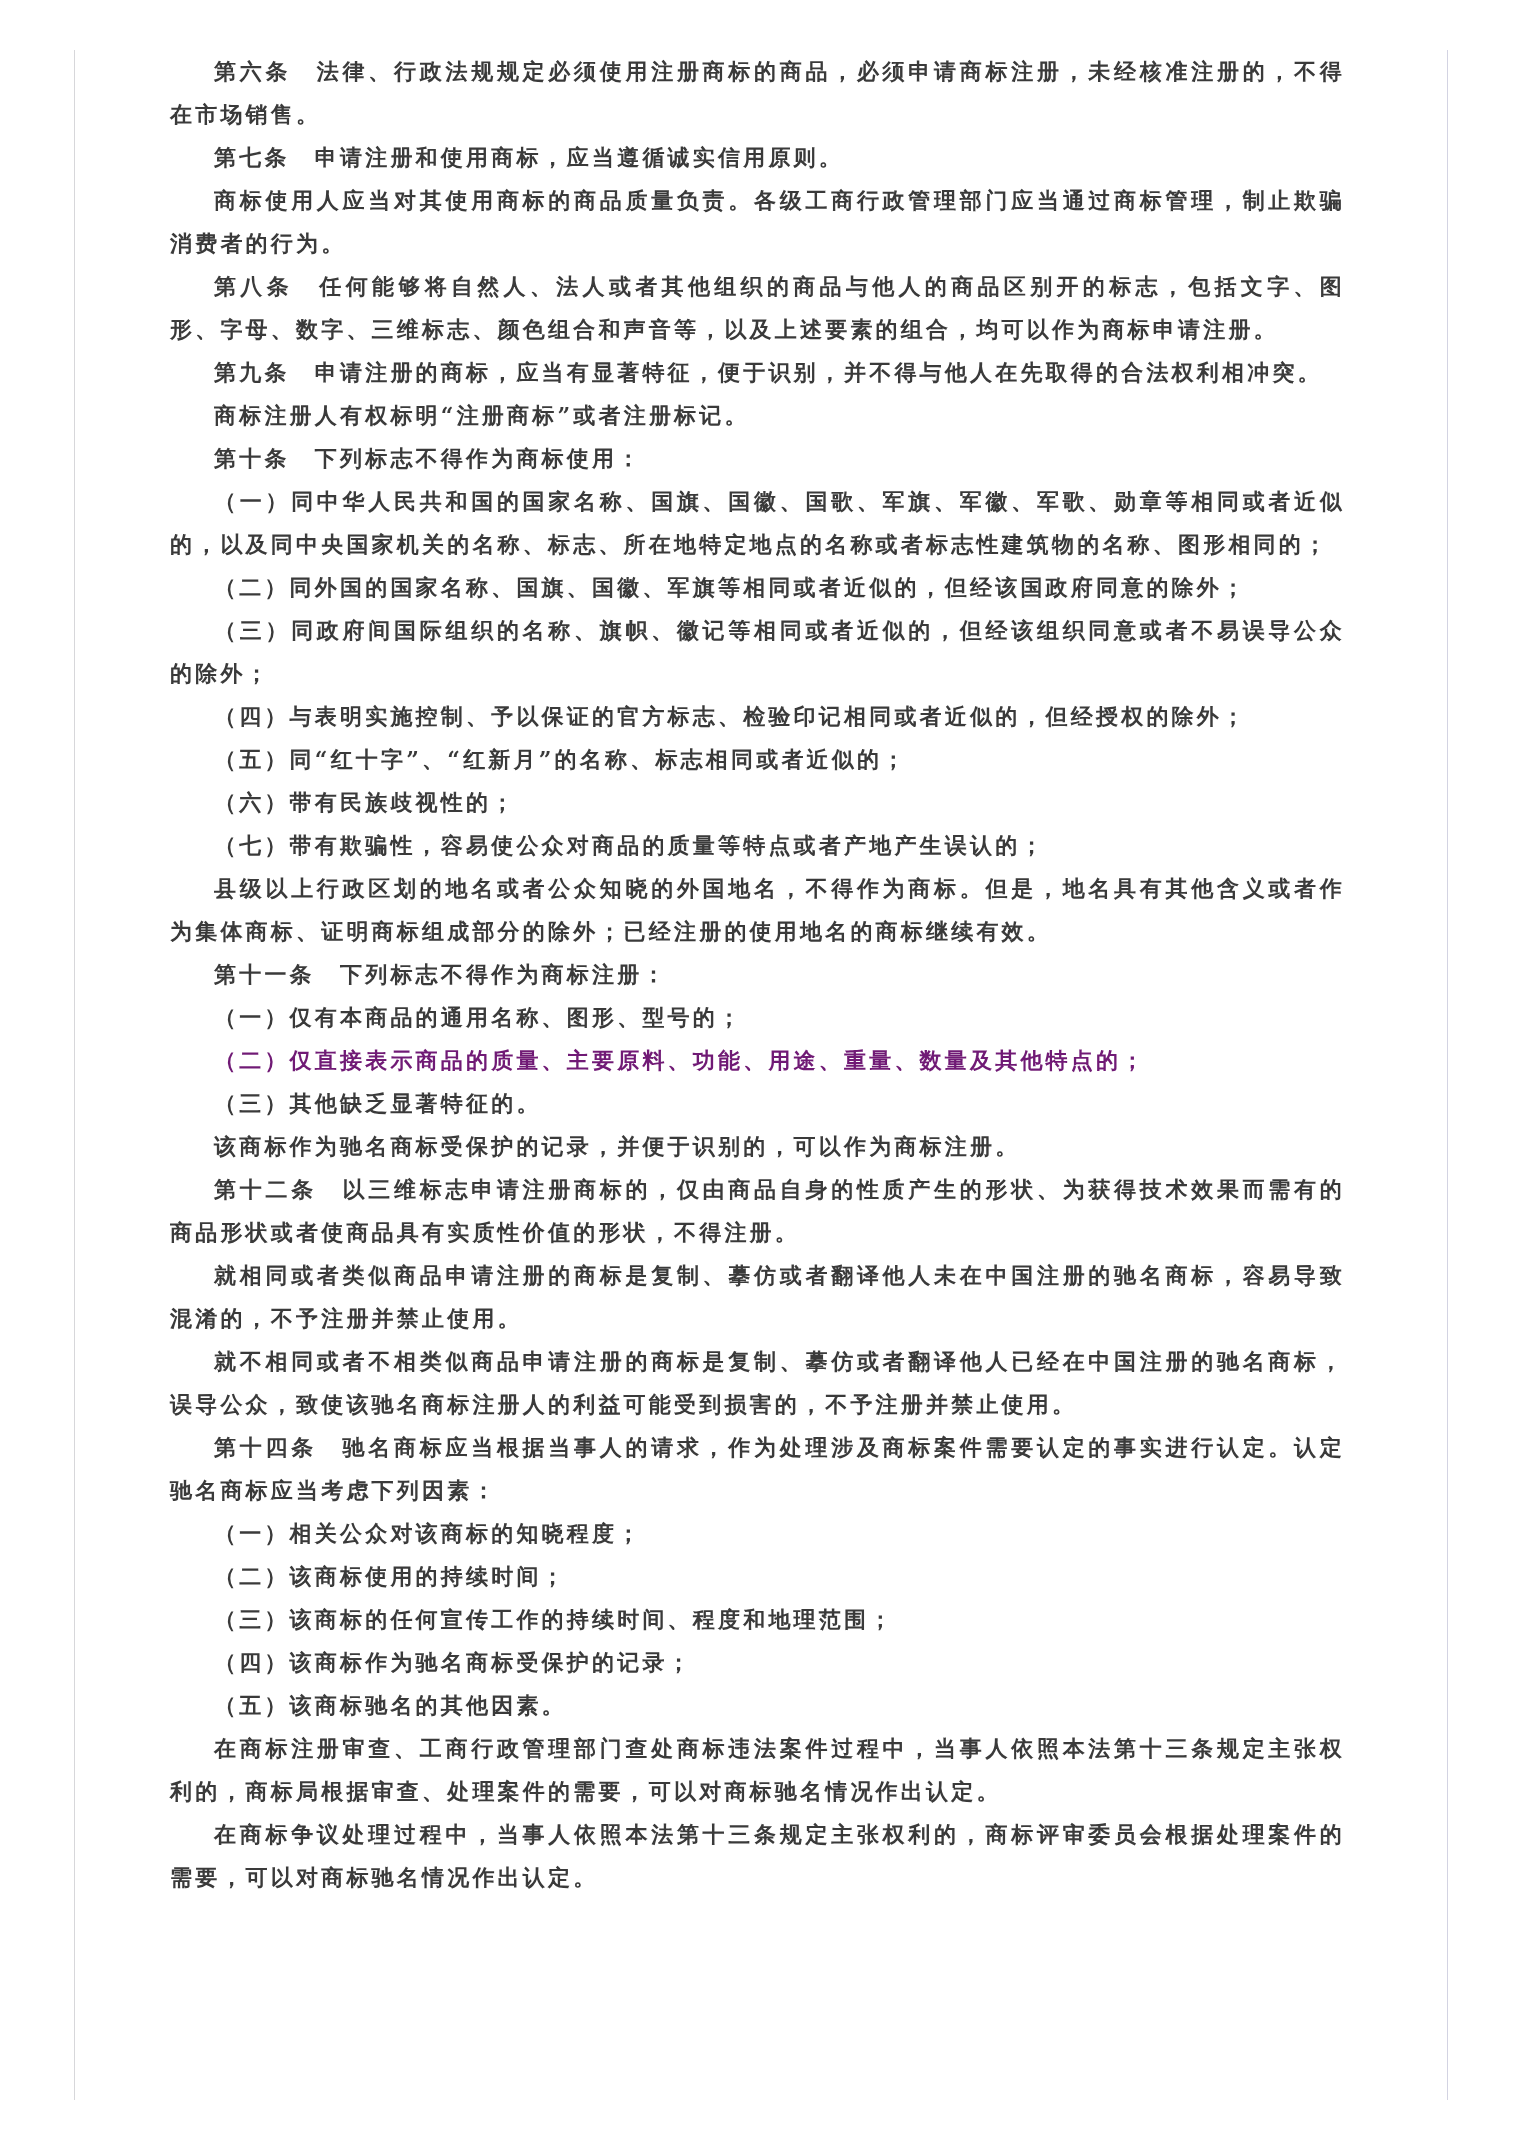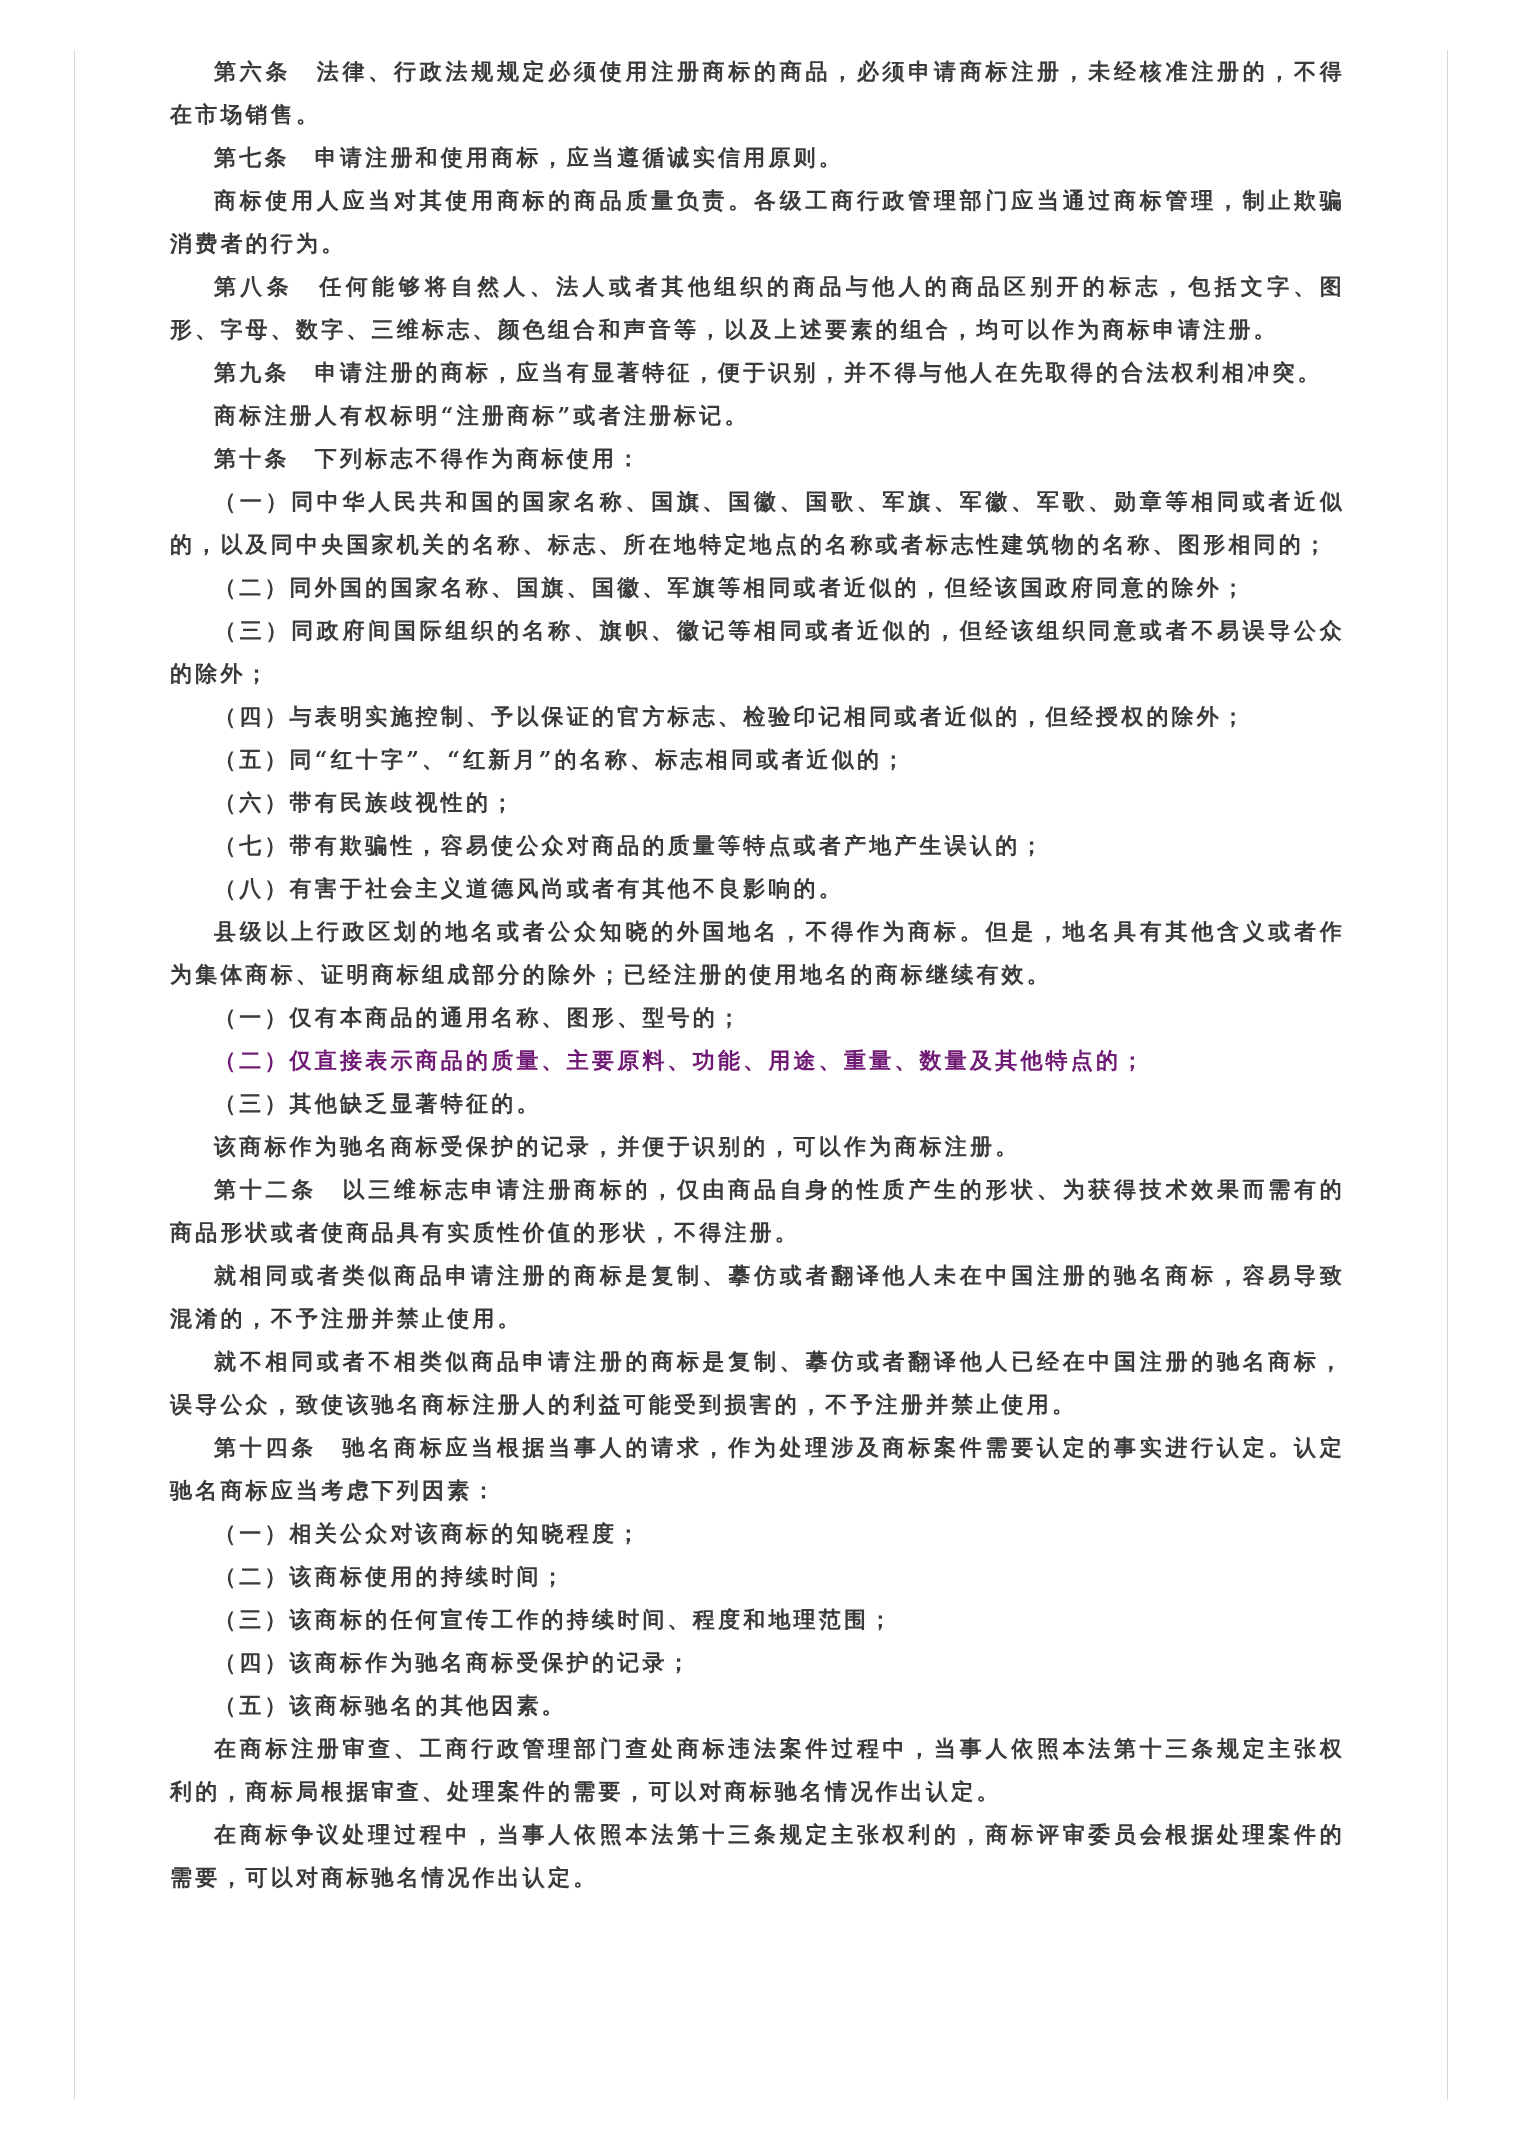--- a/index.html
+++ b/index.html
@@ -49,22 +49,22 @@
       <p style="color: rgb(58, 58, 58);">第九条　申请注册的商标，应当有显著特征，便于识别，并不得与他人在先取得的合法权利相冲突。</p>
       <p style="color: rgb(58, 58, 58);">商标注册人有权标明“注册商标”或者注册标记。</p>
       <p style="color: rgb(58, 58, 58);">第十条　下列标志不得作为商标使用：</p>
       <p style="color: rgb(58, 58, 58);">（一）同中华人民共和国的国家名称、国旗、国徽、国歌、军旗、军徽、军歌、勋章等相同或者近似的，以及同中央国家机关的名称、标志、所在地特定地点的名称或者标志性建筑物的名称、图形相同的；</p>
       <p style="color: rgb(58, 58, 58);">（二）同外国的国家名称、国旗、国徽、军旗等相同或者近似的，但经该国政府同意的除外；</p>
       <p style="color: rgb(58, 58, 58);">（三）同政府间国际组织的名称、旗帜、徽记等相同或者近似的，但经该组织同意或者不易误导公众的除外；</p>
       <p style="color: rgb(58, 58, 58);">（四）与表明实施控制、予以保证的官方标志、检验印记相同或者近似的，但经授权的除外；</p>
       <p style="color: rgb(58, 58, 58);">（五）同“红十字”、“红新月”的名称、标志相同或者近似的；</p>
       <p style="color: rgb(58, 58, 58);">（六）带有民族歧视性的；</p>
       <p style="color: rgb(58, 58, 58);">（七）带有欺骗性，容易使公众对商品的质量等特点或者产地产生误认的；</p>
-      <p style="color: rgb(58, 58, 58);">（八）有害于社会主义道德风尚或者有其他不良影响的。</p>
       <p style="color: rgb(58, 58, 58);">县级以上行政区划的地名或者公众知晓的外国地名，不得作为商标。但是，地名具有其他含义或者作为集体商标、证明商标组成部分的除外；已经注册的使用地名的商标继续有效。</p>
+      <p style="color: rgb(58, 58, 58);">第十一条　下列标志不得作为商标注册：</p>
       <p style="color: rgb(58, 58, 58);">（一）仅有本商品的通用名称、图形、型号的；</p>
       <p style="color: #701a75;">（二）仅直接表示商品的质量、主要原料、功能、用途、重量、数量及其他特点的；</p>
       <p style="color: rgb(58, 58, 58);">（三）其他缺乏显著特征的。</p>
       <p style="color: rgb(58, 58, 58);">该商标作为驰名商标受保护的记录，并便于识别的，可以作为商标注册。</p>
       <p style="color: rgb(58, 58, 58);">第十二条　以三维标志申请注册商标的，仅由商品自身的性质产生的形状、为获得技术效果而需有的商品形状或者使商品具有实质性价值的形状，不得注册。</p>
       <p style="color: rgb(58, 58, 58);">就相同或者类似商品申请注册的商标是复制、摹仿或者翻译他人未在中国注册的驰名商标，容易导致混淆的，不予注册并禁止使用。</p>
       <p style="color: rgb(58, 58, 58);">就不相同或者不相类似商品申请注册的商标是复制、摹仿或者翻译他人已经在中国注册的驰名商标，误导公众，致使该驰名商标注册人的利益可能受到损害的，不予注册并禁止使用。</p>
       <p style="color: rgb(58, 58, 58);">第十四条　驰名商标应当根据当事人的请求，作为处理涉及商标案件需要认定的事实进行认定。认定驰名商标应当考虑下列因素：</p>
       <p style="color: rgb(58, 58, 58);">（一）相关公众对该商标的知晓程度；</p>
       <p style="color: rgb(58, 58, 58);">（二）该商标使用的持续时间；</p>

